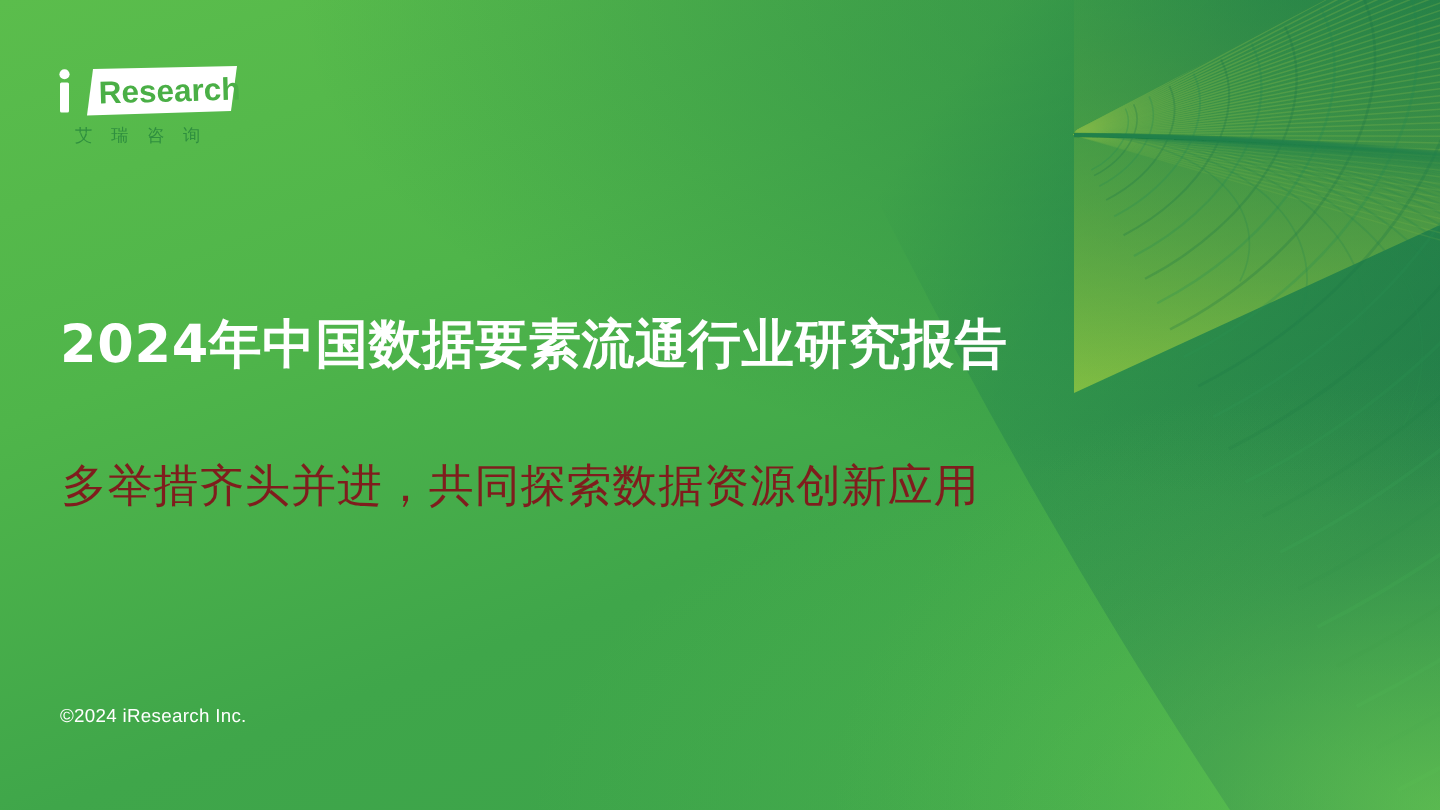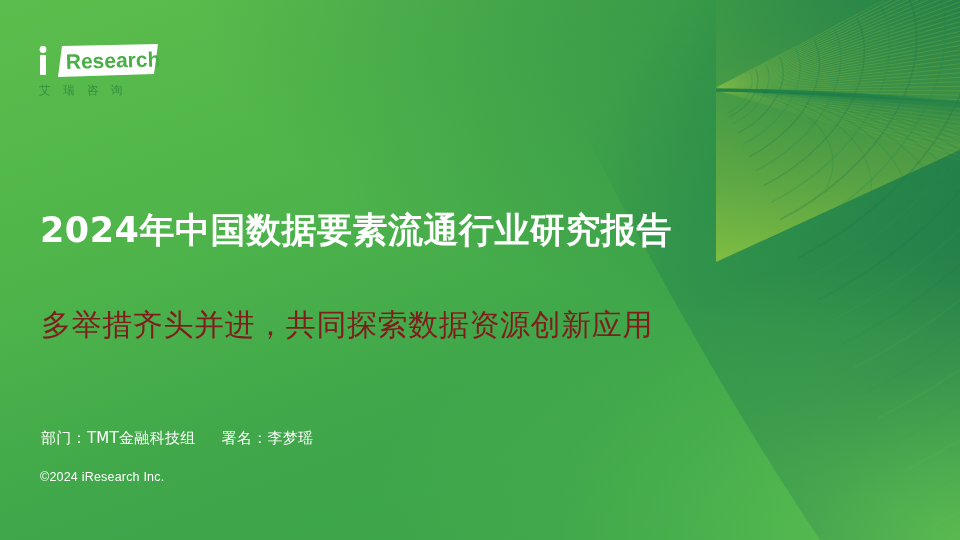--- a/index.html
+++ b/index.html
@@ -49,21 +49,21 @@
     height: 68px;
   }
   .logo-mark {
     position: relative;
     width: 122px;
     height: 36px;
   }
   .logo-mark svg { display: block; }
   .logo-cn {
     margin-top: 5px;
-    margin-left: 1px;
+    margin-left: 12px;
     font-size: 11.5px;
     letter-spacing: 12.5px;
     color: #2f8f3f;
     font-family: "DejaVu Sans", "Liberation Sans", sans-serif;
     line-height: 1;
     user-select: none;
   }
 
   
   .title {
@@ -350,19 +350,16 @@
         <text x="28" y="25" font-family="Liberation Sans, DejaVu Sans, sans-serif" font-size="21" font-weight="700" fill="#4aaf46" transform="rotate(-1.6 28 25)">Research</text>
       </svg>
     </div>
     <div class="logo-cn">艾瑞咨询</div>
   </div>
 
   <h1 class="title">2024年中国数据要素流通行业研究报告</h1>
 
   <h2 class="subtitle">多举措齐头并进，共同探索数据资源创新应用</h2>
 
-  <div class="byline">
-    <span>部门：</span><span>TMT金融科技组</span><span class="gap"></span><span>署名：</span><span>李梦瑶</span>
-  </div>
 
   <div class="copyright">©2024 iResearch Inc.</div>
 
 </div>
 
 </body></html>

